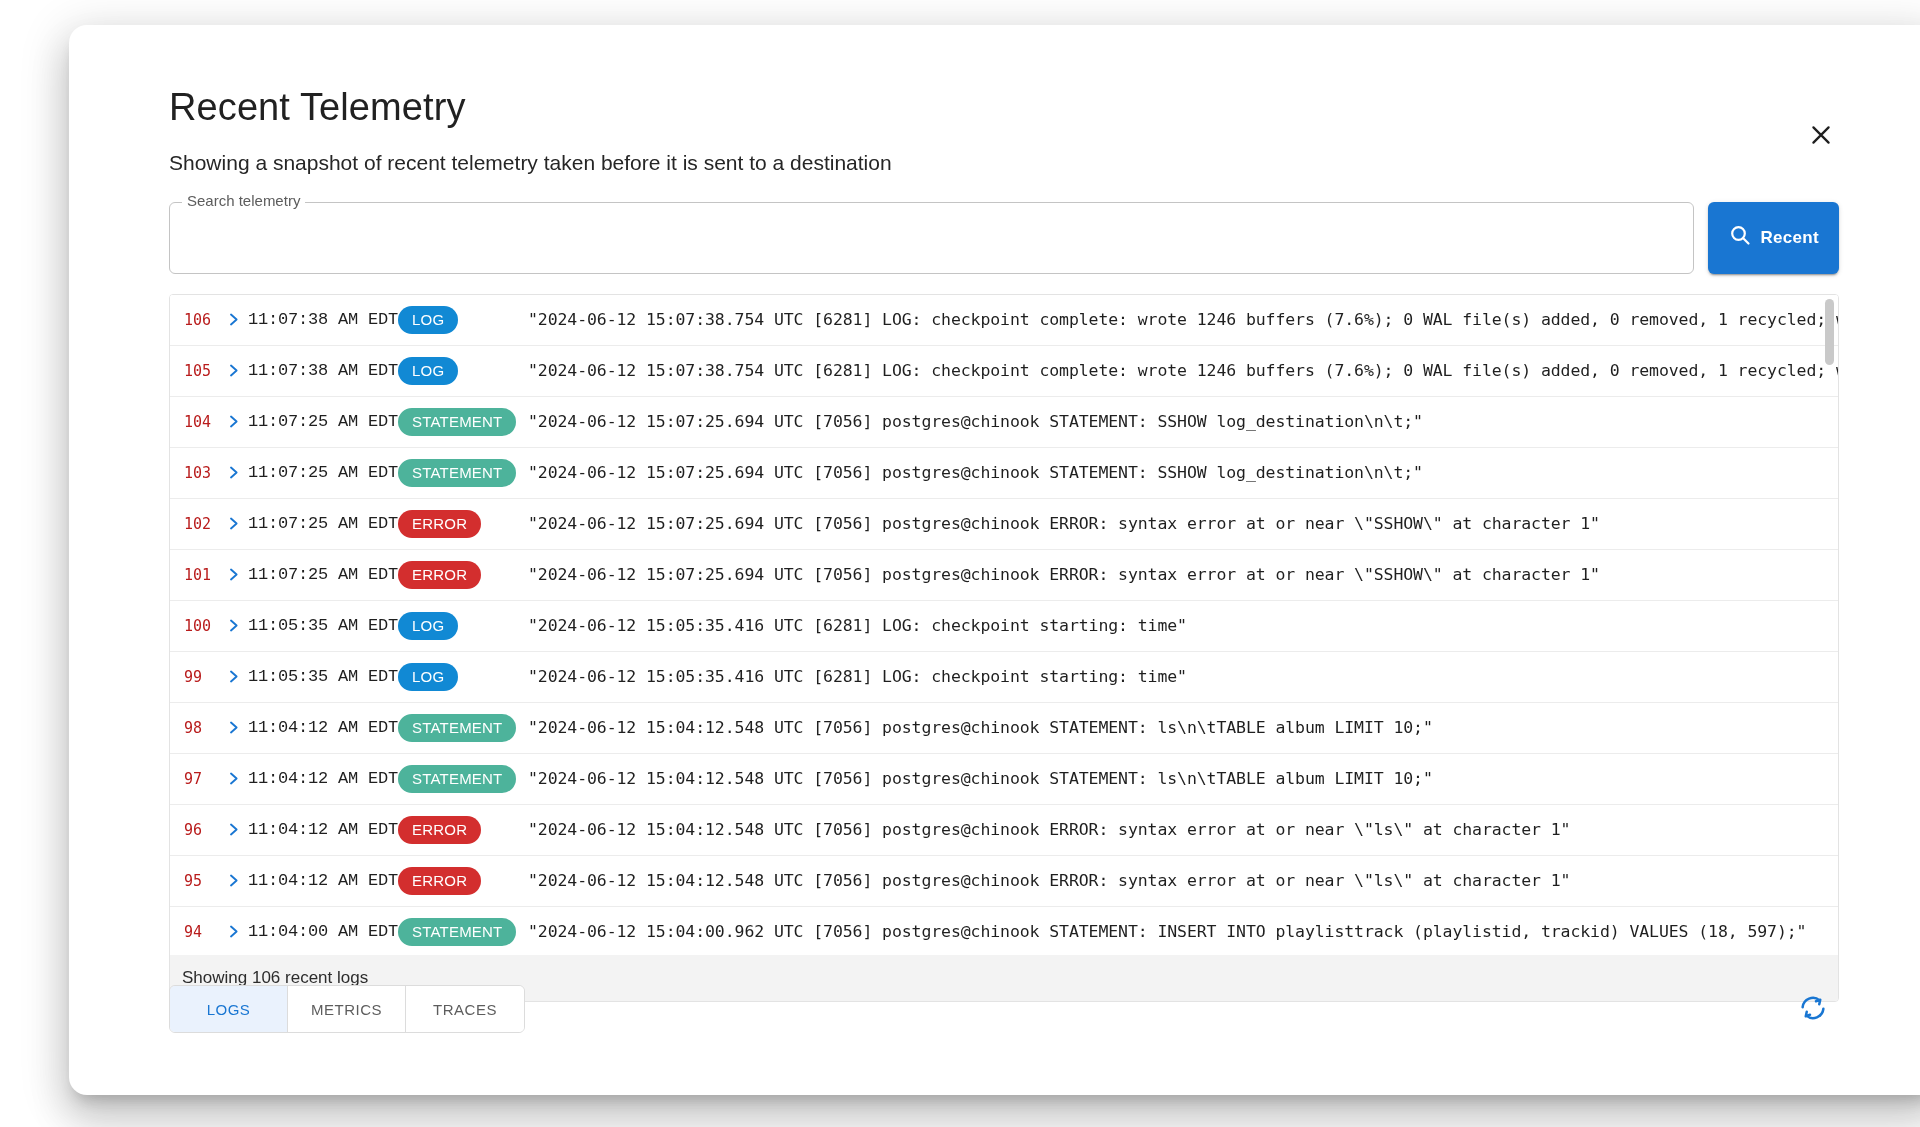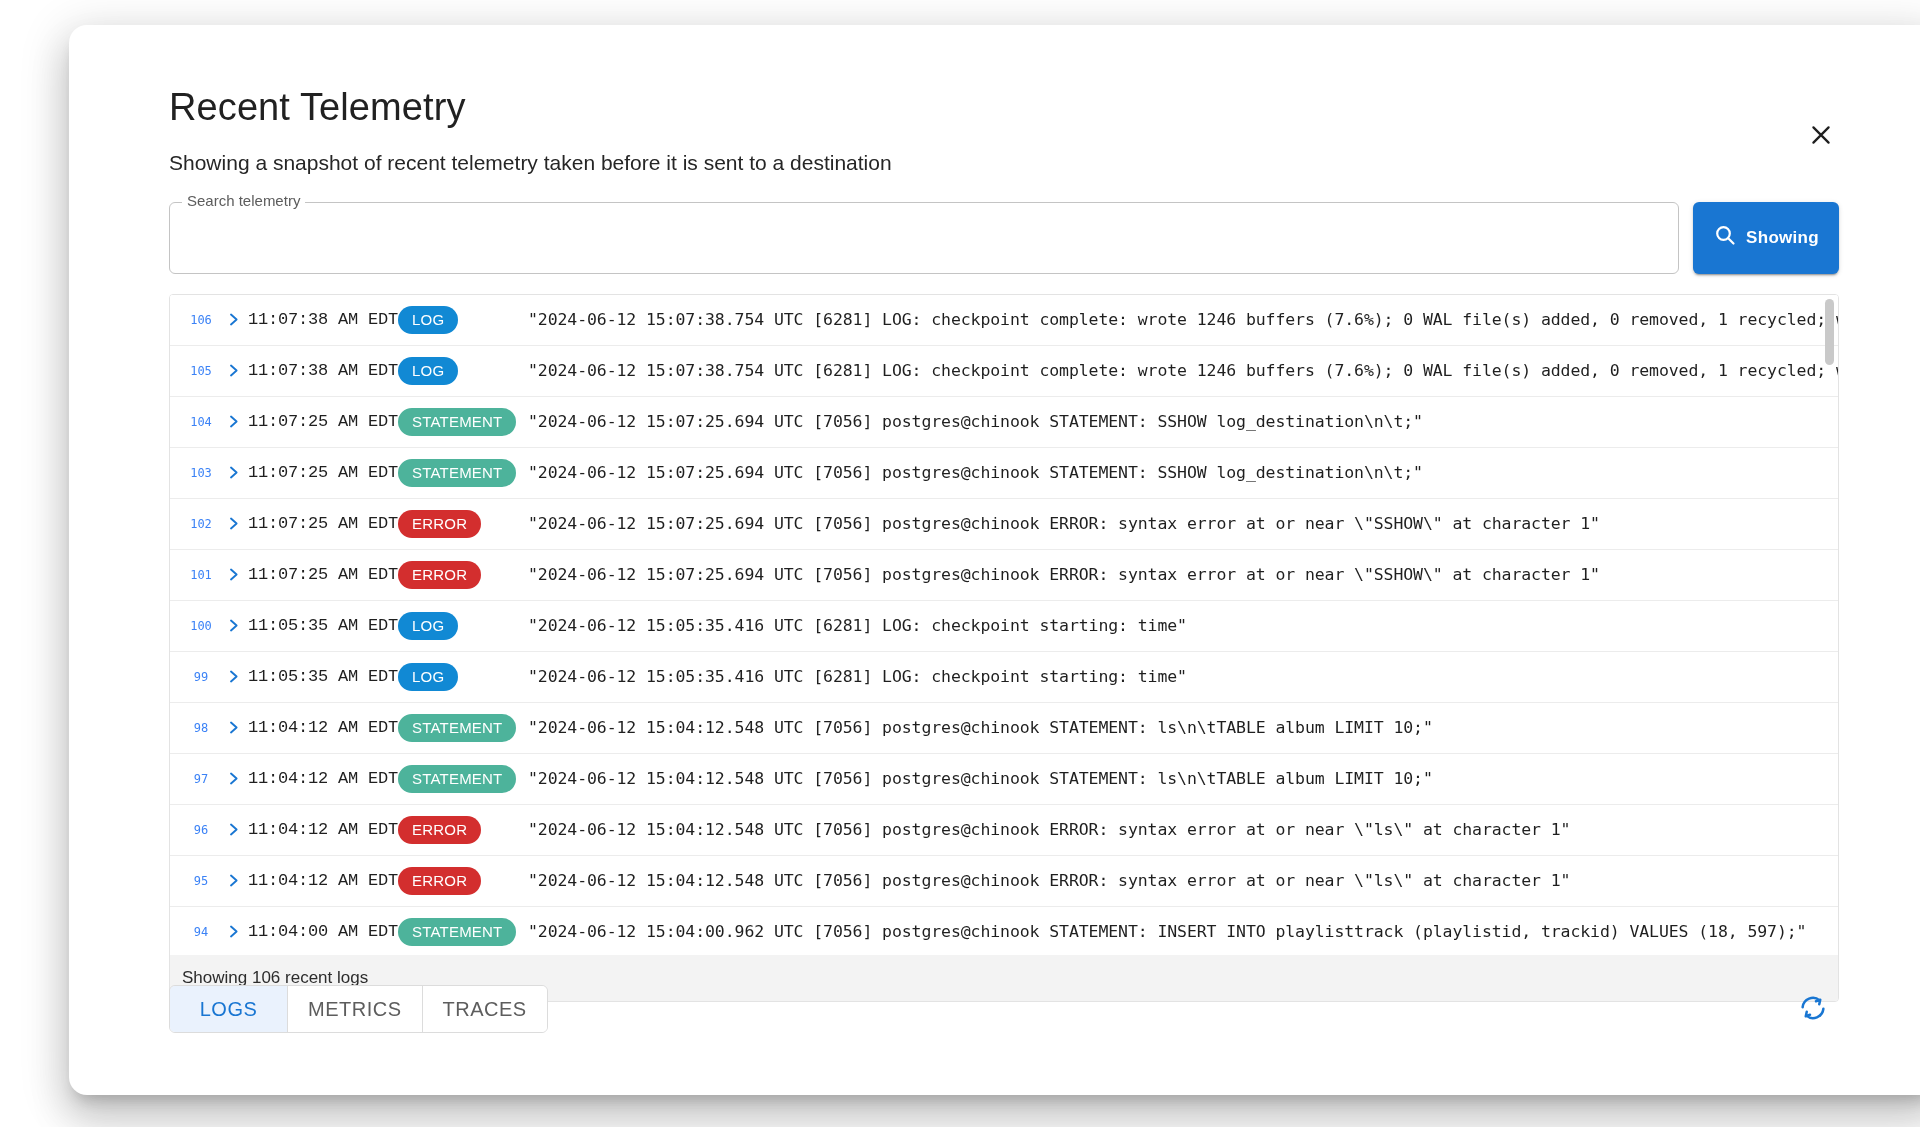--- a/index.html
+++ b/index.html
@@ -99,23 +99,23 @@
   .log-row {
     display: flex; align-items: center;
     height: 51px;
     border-bottom: 1px solid #ececec;
     padding-left: 14px;
     white-space: nowrap;
     background: #fff;
   }
   .log-idx {
     flex: 0 0 34px;
-    text-align: center;
+    text-align: left;
     font-family: "DejaVu Sans Mono", monospace;
-    font-size: 12px; color: #3b82f6;
+    font-size: 15px; color: #b91c1c;
   }
   .log-caret {
     flex: 0 0 30px;
     display: flex; align-items: center; justify-content: center;
     color: #1976d2; cursor: pointer;
   }
   .log-caret svg { width: 15px; height: 15px; }
   .log-time {
     flex: 0 0 150px;
     font-family: Liberation Mono, monospace;
@@ -170,21 +170,21 @@
     display: flex;
     border: 1px solid #dcdcdc;
     border-radius: 6px;
     overflow: hidden;
     height: 48px;
   }
   .tab {
     display: flex; align-items: center; justify-content: center;
     min-width: 118px; padding: 0 20px; height: 100%;
     border: none; background: #fff; cursor: pointer;
-    font-size: 20px; font-weight: 500; letter-spacing: .5px;
+    font-size: 15px; font-weight: 500; letter-spacing: .5px;
     color: #5d5d5d;
     font-family: "Liberation Sans", sans-serif;
     border-right: 1px solid #dcdcdc;
   }
   .tab:last-child { border-right: none; }
   .tab.active { background: #eaf2fd; color: #1976d2; }
 
   .refresh-btn {
     width: 52px; height: 52px;
     display: flex; align-items: center; justify-content: center;
@@ -215,21 +215,21 @@
         <span class="field-legend">Search telemetry</span>
         <input class="field-input" type="text" placeholder="" style="">
       </div>
       <button class="search-btn">
         <span>
           <svg viewBox="0 0 24 24" fill="none" stroke="currentColor" stroke-width="2.2" stroke-linecap="round">
             <circle cx="10.5" cy="10.5" r="6.3"></circle>
             <path d="M15.2 15.2 L20.5 20.5"></path>
           </svg>
         </span>
-        <span>Showing</span>
+        <span>Recent</span>
       </button>
     </div>
 
     <div class="log-panel">
       <div class="log-scroll">
         <div id="log-rows">
             <div class="log-row">
               <span class="log-idx">106</span>
               <span class="log-caret">
                 <svg viewBox="0 0 24 24" fill="none" stroke="currentColor" stroke-width="3" stroke-linecap="round" stroke-linejoin="round">

